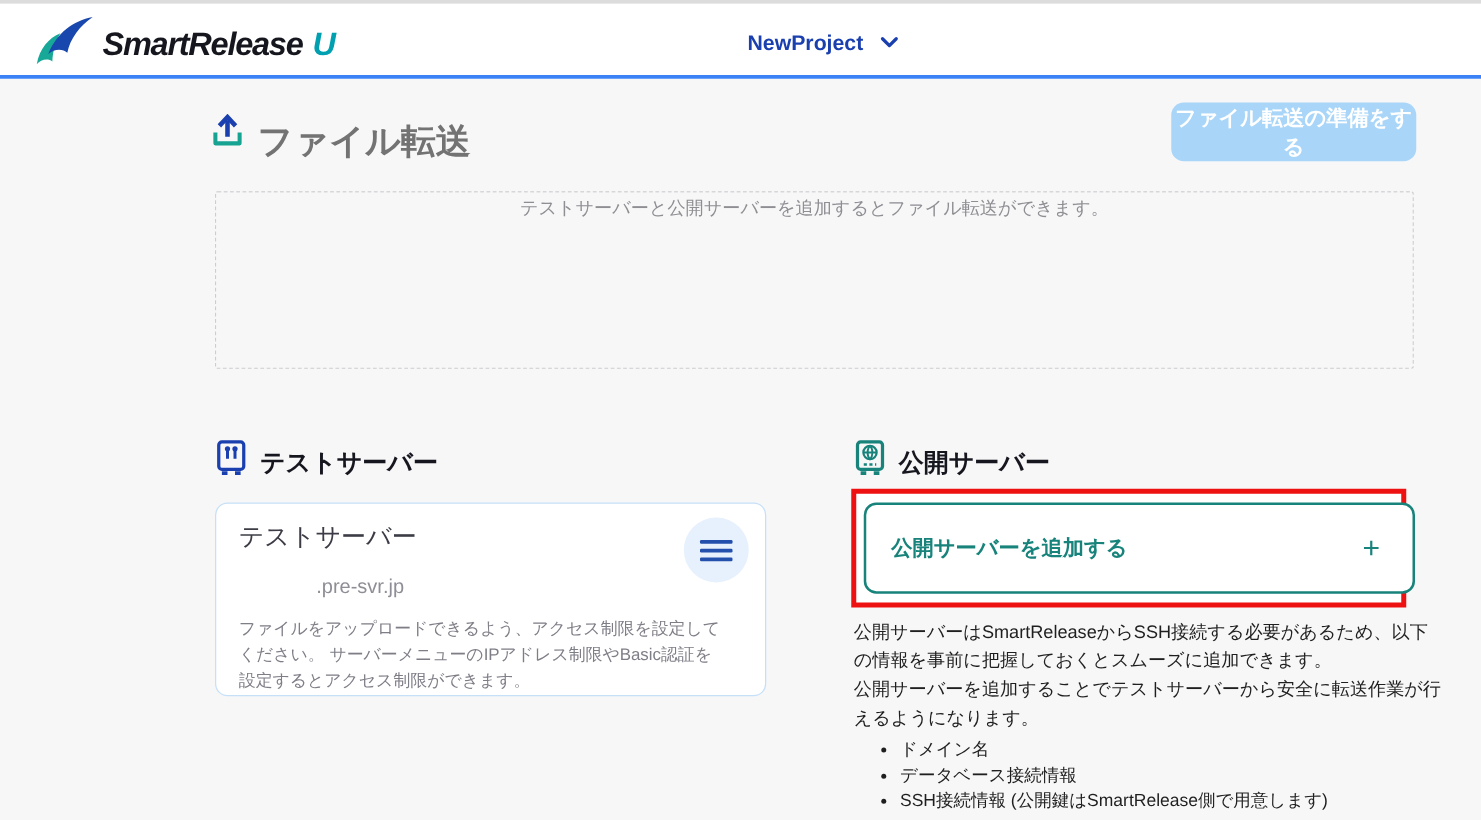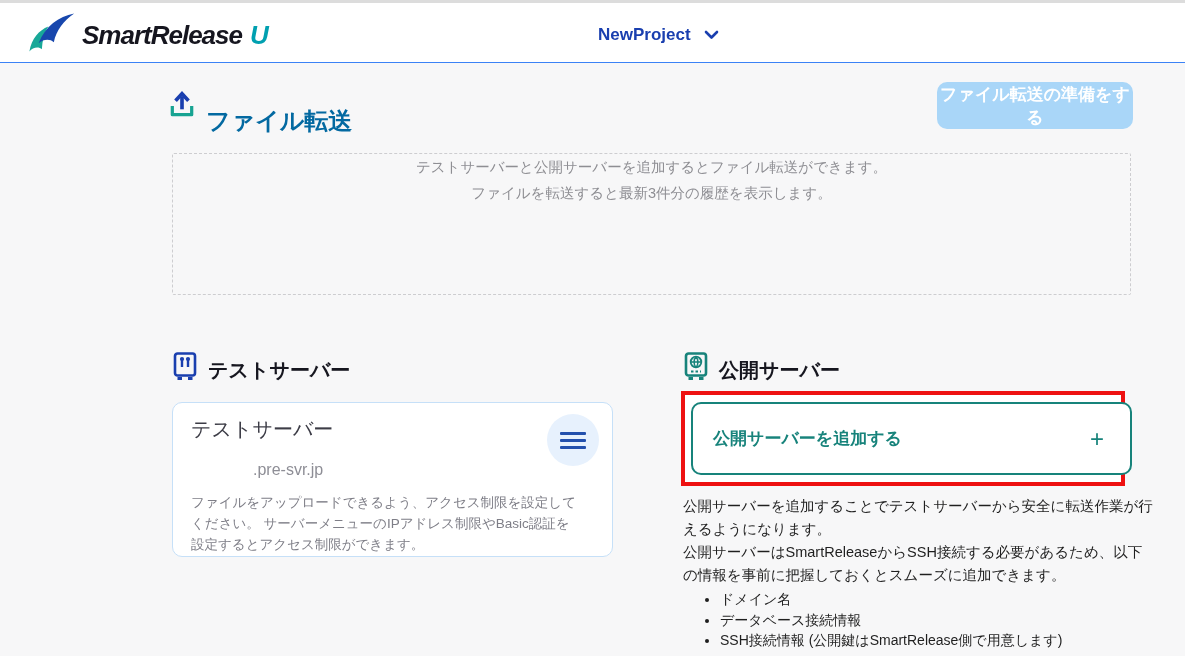--- a/index.html
+++ b/index.html
@@ -10,40 +10,40 @@
     color:#222;
     position:relative;
     overflow:hidden;
   }
   #app { position:absolute; inset:0; }
 
   
   .top-strip { position:absolute; left:0; top:0; width:100%; height:3px; background:#dcdcdc; }
   .header {
     position:absolute; left:0; top:3px; width:100%; height:60px;
-    background:#ffffff; border-bottom:1px solid #3b82f6;
+    background:#ffffff; border-bottom:3px solid #3b82f6;
   }
   .logo { position:absolute; left:28px; top:10px; display:flex; align-items:center; gap:6px; }
   .logo-text {
     font-size:26px; font-weight:bold; font-style:italic;
     letter-spacing:-1px; color:#16161f;
   }
   .logo-suffix {
     font-size:26px; font-weight:bold; font-style:italic;
     color:#00a0b0; margin-left:2px;
   }
   .project-switcher {
     position:absolute; left:598px; top:22px;
     display:flex; align-items:center; gap:13px; cursor:pointer;
   }
   .project-name { font-size:17px; font-weight:bold; color:#1a3faf; }
 
   
   .ft-head-icon { position:absolute; left:168px; top:91px; width:28px; height:28px; }
-  .ft-title { position:absolute; left:206px; top:94px; font-size:24px; font-weight:bold; color:#0369a1;margin-top:11px; }
+  .ft-title { position:absolute; left:206px; top:94px; font-size:28px; font-weight:bold; color:#737373; }
   .prepare-btn {
     position:absolute; right:52px; top:82px; width:196px; height:47px;
     background:#a9d6f8; border:none; border-radius:10px;
     color:#ffffff; font-size:17px; font-weight:bold;
     font-family:inherit; cursor:pointer;
     display:flex; align-items:center; justify-content:center;
   }
   .notice-box {
     position:absolute; left:172px; top:153px; width:959px; height:142px;
     border:1px dashed #cdcdd0; border-radius:2px;
@@ -137,21 +137,20 @@
     </svg>
   </span>
   <h1 class="ft-title">ファイル転送</h1>
 
   <button class="prepare-btn">
     <span>ファイル転送の準備をする</span>
   </button>
 
   <div class="notice-box">
     <p>テストサーバーと公開サーバーを追加するとファイル転送ができます。</p>
-    <p>ファイルを転送すると最新3件分の履歴を表示します。</p>
   </div>
 
   <span class="sec-icon test-sec-icon">
     <svg width="26" height="28" viewBox="0 0 26 28">
       <rect x="3" y="1.5" width="20" height="22" rx="2.5" fill="none" stroke="#1a3faf" stroke-width="2.6"></rect>
       <path d="M10 7 V15 M16 7 V15" stroke="#1a3faf" stroke-width="2.4"></path>
       <circle cx="10" cy="7" r="2.1" fill="#1a3faf"></circle>
       <circle cx="16" cy="7" r="2.1" fill="#1a3faf"></circle>
       <path d="M5.5 26.5 H10 M16 26.5 H20.5" stroke="#1a3faf" stroke-width="3"></path>
     </svg>
@@ -183,22 +182,22 @@
   <h2 class="sec-title pub-sec-title">公開サーバー</h2>
 
   <div class="annotation-rect">
     <button class="add-btn">
       <span class="add-btn-label">公開サーバーを追加する</span>
       <span class="add-btn-plus">+</span>
     </button>
   </div>
 
   <div class="pub-desc">
+    <p>公開サーバーはSmartReleaseからSSH接続する必要があるため、以下の情報を事前に把握しておくとスムーズに追加できます。</p>
     <p>公開サーバーを追加することでテストサーバーから安全に転送作業が行えるようになります。</p>
-    <p>公開サーバーはSmartReleaseからSSH接続する必要があるため、以下の情報を事前に把握しておくとスムーズに追加できます。</p>
   </div>
 
   <ul class="pub-reqs">
     <li>ドメイン名</li>
     <li>データベース接続情報</li>
     <li>SSH接続情報 (公開鍵はSmartRelease側で用意します)</li>
   </ul>
 </div>
 
 </body></html>

